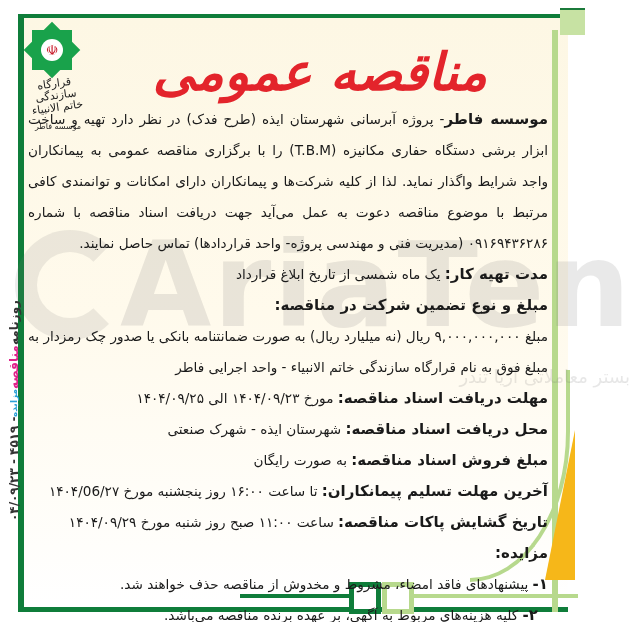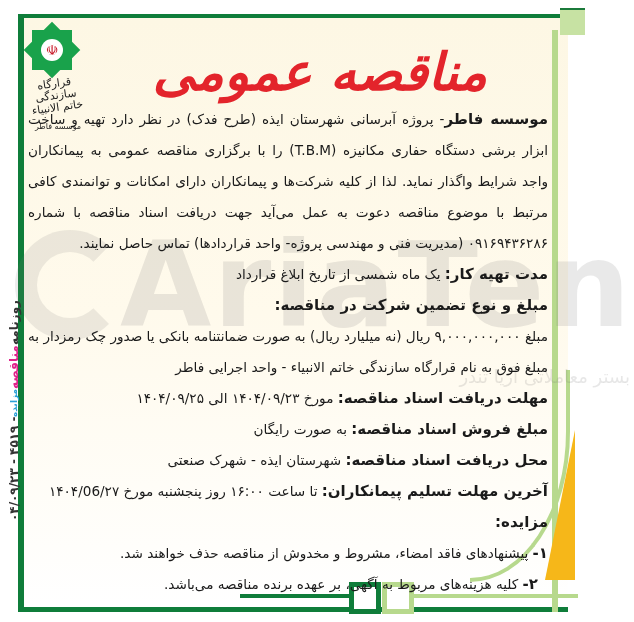--- a/index.html
+++ b/index.html
@@ -117,23 +117,24 @@
 <div class="title">مناقصه عمومی</div>
 
 <div class="content">
   <p>
     <span class="b heading">موسسه فاطر</span><span>- پروژه آبرسانی شهرستان ایذه (طرح فدک) در نظر دارد تهیه و ساخت ابزار برشی دستگاه حفاری مکانیزه (T.B.M) را با برگزاری مناقصه عمومی به پیمانکاران واجد شرایط واگذار نماید. لذا از کلیه شرکت‌ها و پیمانکاران دارای امکانات و توانمندی کافی مرتبط با موضوع مناقصه دعوت به عمل می‌آید جهت دریافت اسناد مناقصه با شماره ۰۹۱۶۹۴۳۶۲۸۶ (مدیریت فنی و مهندسی پروژه- واحد قراردادها) تماس حاصل نمایند.</span>
   </p>
   <p><span class="heading">مدت تهیه کار:</span><span> یک ماه شمسی از تاریخ ابلاغ قرارداد</span></p>
   <p><span class="heading">مبلغ و نوع تضمین شرکت در مناقصه:</span></p>
   <p><span>مبلغ ۹,۰۰۰,۰۰۰,۰۰۰ ریال (نه میلیارد ریال) به صورت ضمانتنامه بانکی یا صدور چک رمزدار به مبلغ فوق به نام قرارگاه سازندگی خاتم الانبیاء - واحد اجرایی فاطر</span></p>
   <p><span class="heading">مهلت دریافت اسناد مناقصه:</span><span> مورخ ۱۴۰۴/۰۹/۲۳ الی ۱۴۰۴/۰۹/۲۵</span></p>
+  <p><span class="heading">محل دریافت اسناد مناقصه:</span><span> شهرستان ایذه - شهرک صنعتی</span></p>
   <p><span class="heading">مبلغ فروش اسناد مناقصه:</span><span> به صورت رایگان</span></p>
-  <p><span class="heading">محل دریافت اسناد مناقصه:</span><span> شهرستان ایذه - شهرک صنعتی</span></p>
   <p><span class="heading">آخرین مهلت تسلیم پیمانکاران:</span><span> تا ساعت ۱۶:۰۰ روز پنجشنبه مورخ ۱۴۰۴/06/۲۷</span></p>
+  <p><span class="heading">تاریخ گشایش پاکات مناقصه:</span><span> ساعت ۱۱:۰۰ صبح روز شنبه مورخ ۱۴۰۴/۰۹/۲۹</span></p>
   <p><span class="heading">مزایده:</span></p>
   <p><span class="heading">۱-</span><span> پیشنهادهای فاقد امضاء، مشروط و مخدوش از مناقصه حذف خواهند شد.</span></p>
   <p style="padding-right:10px;"><span class="heading">۲-</span><span> کلیه هزینه‌های مربوط به آگهی، بر عهده برنده مناقصه می‌باشد.</span></p>
 </div>
 
 <div class="sidebar-text">
   <span>روزنامه </span>
     <span class="brand">مناقصه</span>
     <span class="brand2">مزایده</span>
     <span> - ۴۵۱۹ - ۰۴/۰۹/۲۳</span>

